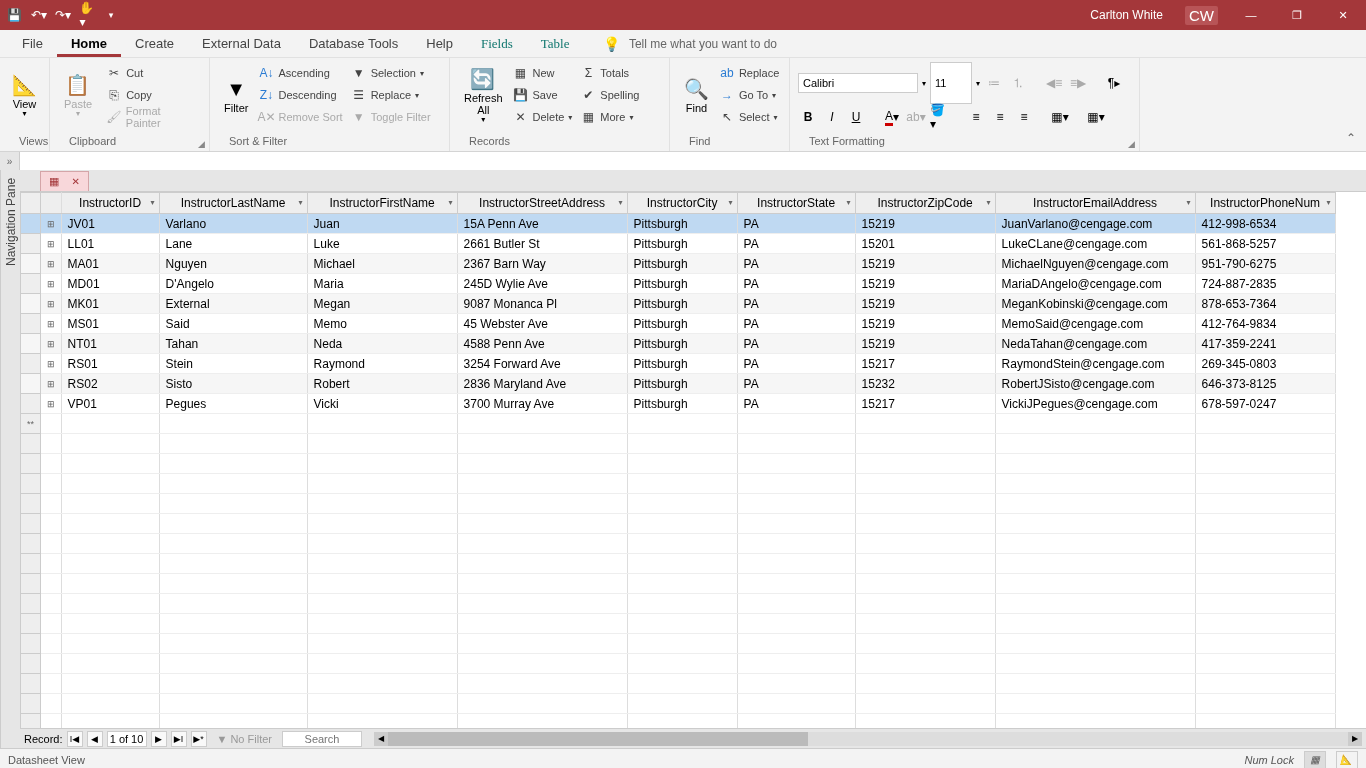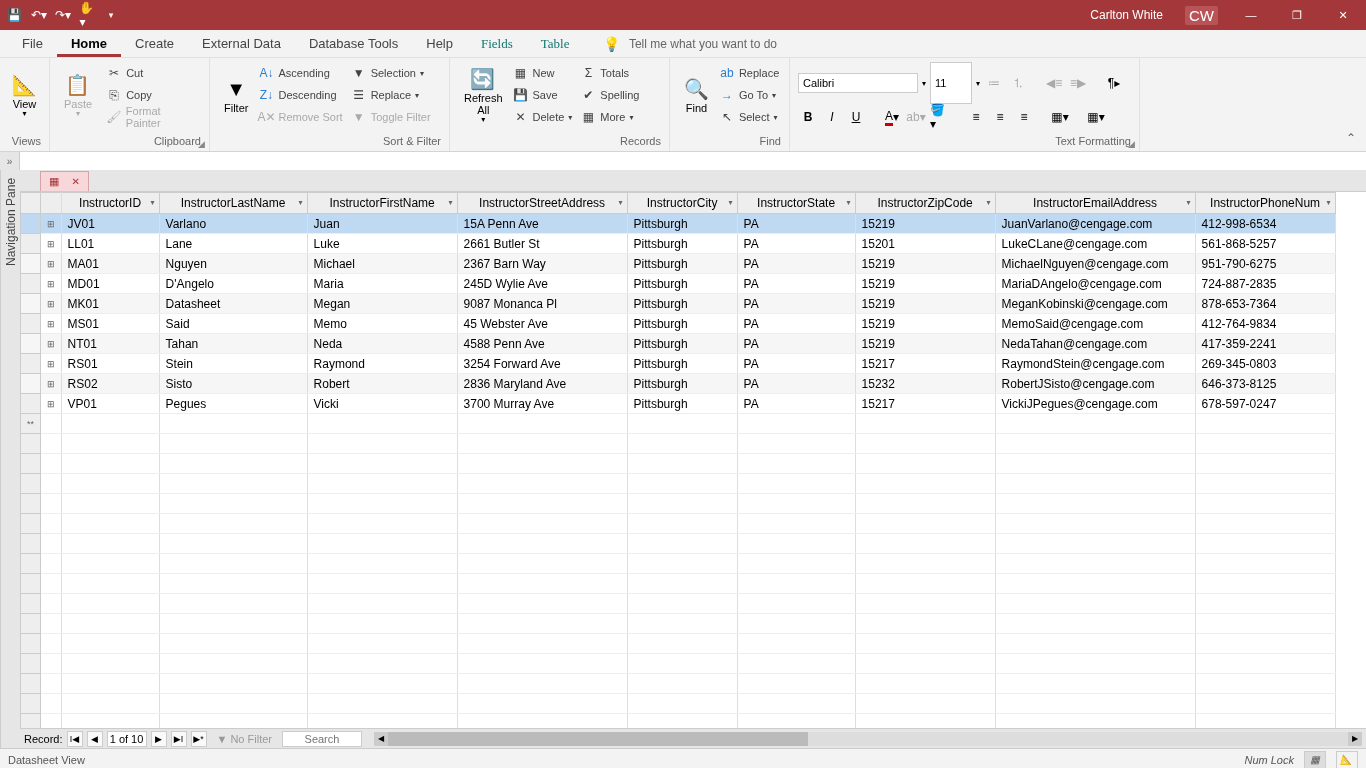--- a/index.html
+++ b/index.html
@@ -20,21 +20,21 @@
 .ribbon-tabs { height: 28px; background: #f3f3f3; border-bottom: 1px solid #e1e1e1; display: flex; align-items: stretch; padding-left: 8px; }
 .ribbon-tabs .tab { padding: 6px 14px; font-size: 13px; color: #444; cursor: default; border-bottom: 3px solid transparent; }
 .ribbon-tabs .tab.active { color: #000000; border-bottom-color: #a4373a; font-weight: 700; }
 .ribbon-tabs .tab.context { color: #0f766e; font-family: Liberation Serif, serif; }
 .ribbon-tabs .search { display: flex; align-items: center; padding-left: 20px; color: #666; gap: 8px; }
 .ribbon-tabs .search .icon { font-size: 14px; }
 
 
 .ribbon { height: 94px; background: #f3f3f3; border-bottom: 1px solid #d4d4d4; display: flex; position: relative; }
 .ribbon .group { border-right: 1px solid #e1e1e1; padding: 4px 8px 2px; display: flex; flex-direction: column; justify-content: space-between; position: relative; }
-.ribbon .group .label { text-align: right; font-size: 11px; color: #666; padding-bottom: 2px; }
+.ribbon .group .label { text-align: left; font-size: 11px; color: #666; padding-bottom: 2px; margin-left: 11px; }
 .ribbon .group .launcher { position: absolute; bottom: 2px; right: 4px; font-size: 9px; color: #888; }
 .ribbon .bigbtn { display: flex; flex-direction: column; align-items: center; justify-content: center; padding: 2px 6px; height: 68px; }
 .ribbon .bigbtn .icon { font-size: 20px; margin-bottom: 2px; }
 .ribbon .bigbtn span { font-size: 11px; line-height: 1.1; }
 .ribbon .smallbtn { display: flex; align-items: center; gap: 4px; font-size: 11px; padding: 2px 4px; height: 22px; color: #444; }
 .ribbon .smallbtn.gray { color: #aaa; }
 .ribbon .smallbtn .icon { width: 16px; display: flex; justify-content: center; font-size: 12px; }
 .ribbon .col { display: flex; flex-direction: column; }
 .ribbon .row { display: flex; }
 .ribbon .collapse { position: absolute; right: 10px; bottom: 6px; font-size: 12px; color: #666; }
@@ -393,21 +393,21 @@
               <td>Pittsburgh</td>
               <td>PA</td>
               <td>15219</td>
               <td>MariaDAngelo@cengage.com</td>
               <td>724-887-2835</td>
             </tr>
             <tr class="alt">
               <td class="rowhead"></td>
               <td class="expand">⊞</td>
               <td>MK01</td>
-              <td>Datasheet</td>
+              <td>External</td>
               <td>Megan</td>
               <td>9087 Monanca Pl</td>
               <td>Pittsburgh</td>
               <td>PA</td>
               <td>15219</td>
               <td>MeganKobinski@cengage.com</td>
               <td>878-653-7364</td>
             </tr>
             <tr class="">
               <td class="rowhead"></td>

